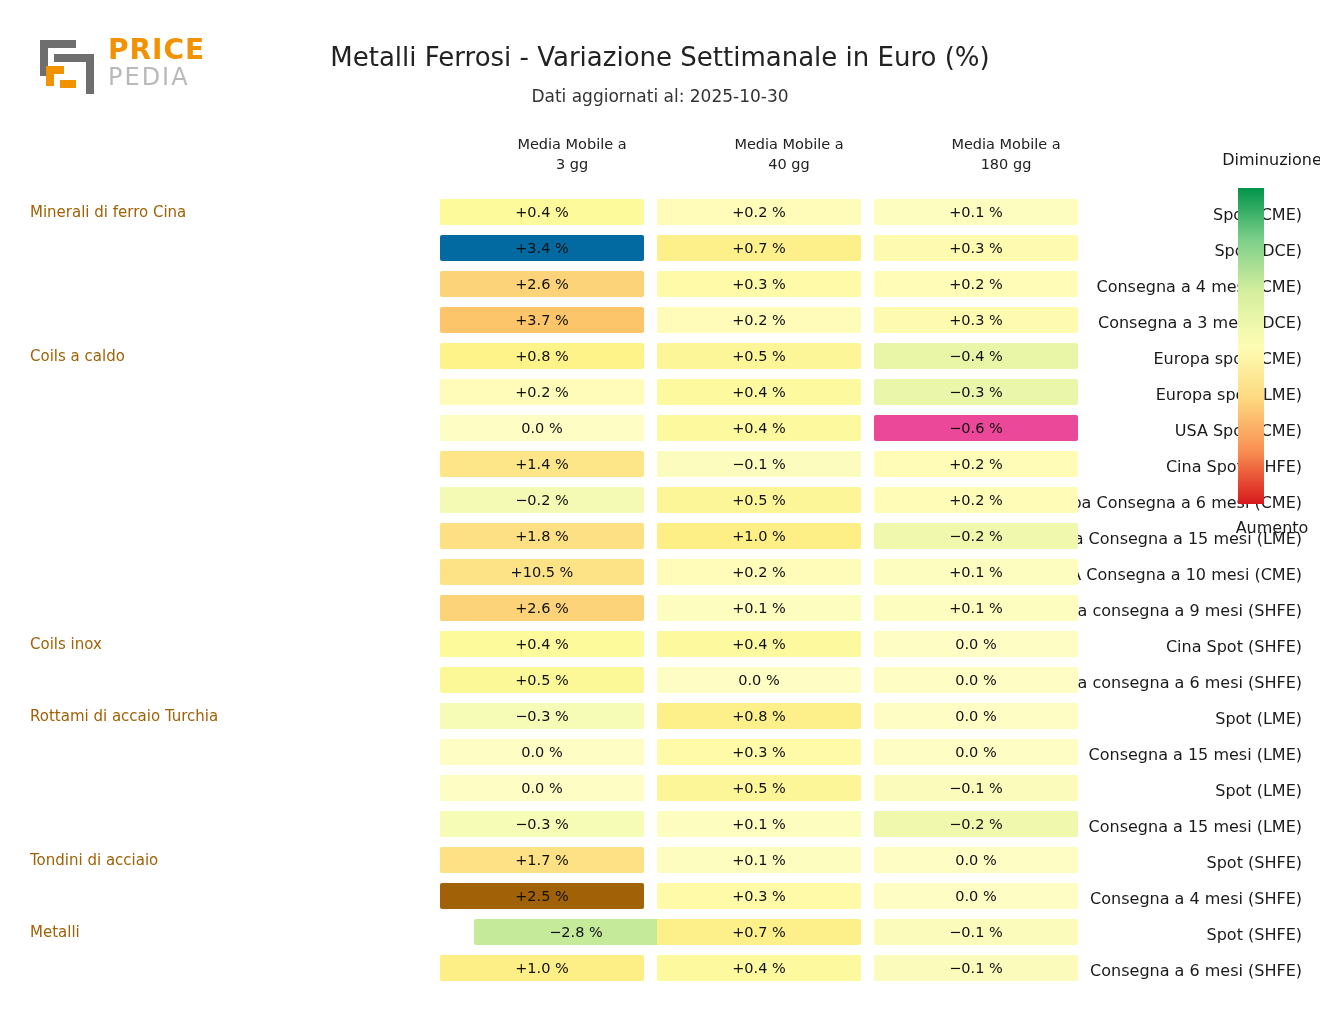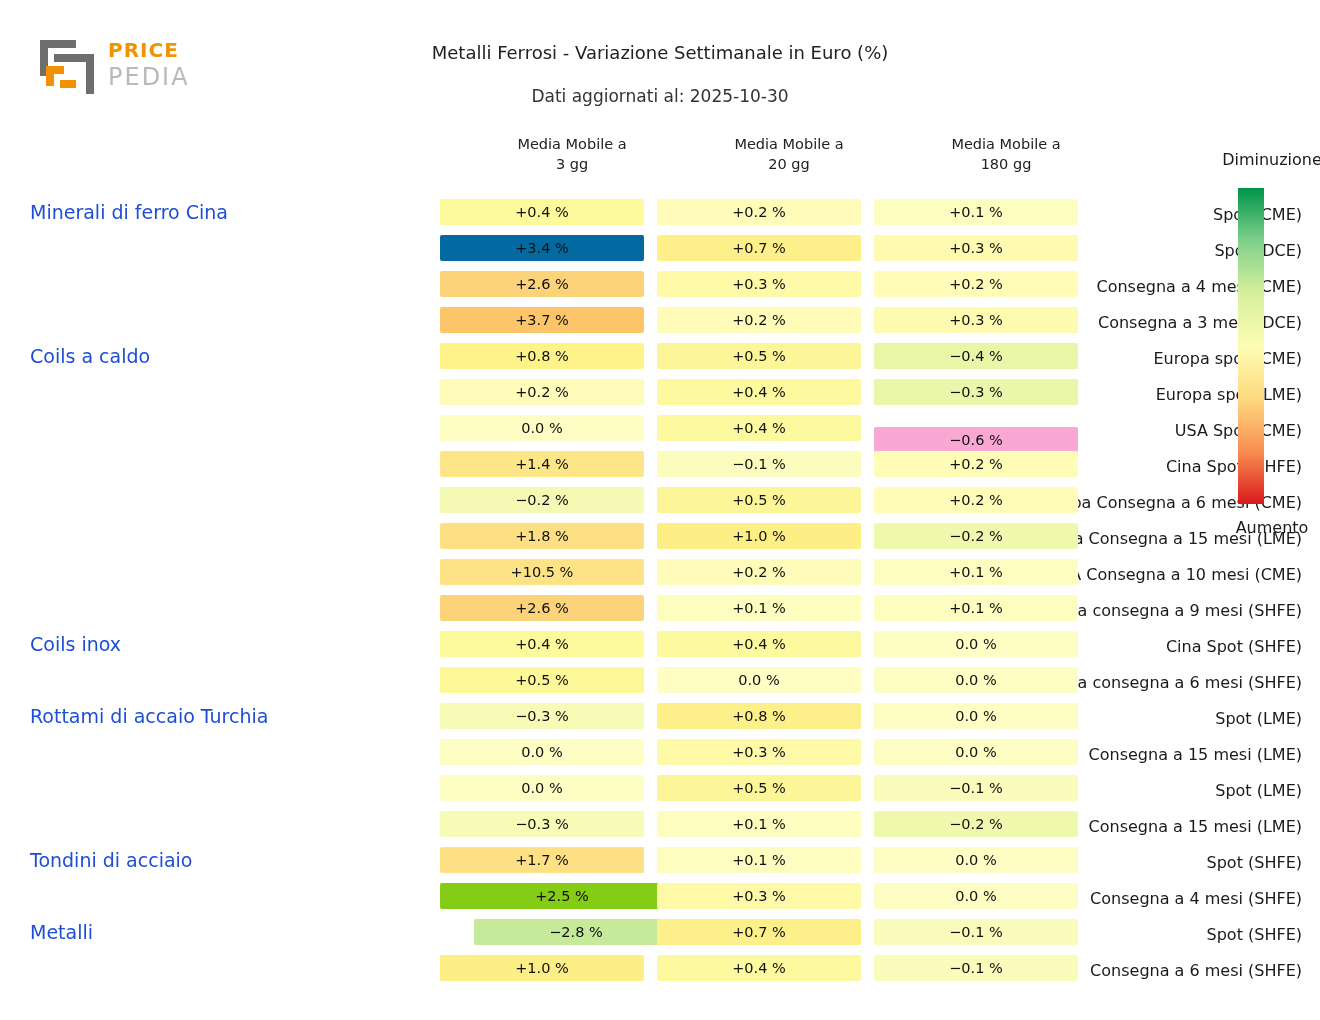--- a/index.html
+++ b/index.html
@@ -30,41 +30,41 @@
     top: 6px;
     width: 62px;
     height: 62px;
   }
   .logo-text {
     position: absolute;
     left: 72px;
     top: 6px;
   }
   .logo-price {
-    font-size: 20px;
+    font-size: 28px;
     font-weight: bold;
     letter-spacing: 1px;
     color: #F39200;
     line-height: 28px;
   }
   .logo-pedia {
     font-size: 24px;
     letter-spacing: 2px;
     color: #b9b9b9;
     line-height: 26px;
   }
 
   
   .title {
     position: absolute;
     left: 0;
     top: 42px;
     width: 1320px;
     text-align: center;
-    font-size: 18px;
+    font-size: 26px;
     color: #222;
   }
   .subtitle {
     position: absolute;
     left: 0;
     top: 86px;
     width: 1320px;
     text-align: center;
     font-size: 17px;
     color: #333;
@@ -92,22 +92,22 @@
   .row {
     position: relative;
     height: 36px;
   }
   .group-label {
     position: absolute;
     left: 30px;
     top: 0;
     height: 36px;
     line-height: 32px;
-    font-size: 19px;
-    color: #1d4ed8;
+    font-size: 15px;
+    color: #a16207;
     white-space: nowrap;
   }
   .row-label {
     position: absolute;
     right: 0;
     top: 0;
     width: 420px;
     height: 36px;
     line-height: 38px;
     text-align: right;
@@ -175,21 +175,21 @@
     <div class="logo-price">PRICE</div>
     <div class="logo-pedia">PEDIA</div>
   </div>
 </div>
 
 <div class="title">Metalli Ferrosi - Variazione Settimanale in Euro (%)</div>
 <div class="subtitle">Dati aggiornati al: 2025-10-30</div>
 
 <div id="col-headers">
     <div class="col-header" style="left: 462px;"><span>Media Mobile a</span><span class="l2">3 gg</span></div>
-    <div class="col-header" style="left: 679px;"><span>Media Mobile a</span><span class="l2">20 gg</span></div>
+    <div class="col-header" style="left: 679px;"><span>Media Mobile a</span><span class="l2">40 gg</span></div>
     <div class="col-header" style="left: 896px;"><span>Media Mobile a</span><span class="l2">180 gg</span></div>
   </div>
 
 <div class="grid" id="grid">
     <div class="row">
       <div class="group-label">Minerali di ferro Cina</div>
       <div class="row-label">Spot (CME)</div>
       <div class="cells">
         <div class="cell" style="left: 0px; background: rgb(253, 250, 155);">+0.4 %</div>
         <div class="cell" style="left: 217px; background: rgb(254, 252, 184);">+0.2 %</div>
@@ -235,21 +235,21 @@
         <div class="cell" style="left: 0px; background: rgb(254, 252, 184);">+0.2 %</div>
         <div class="cell" style="left: 217px; background: rgb(253, 249, 158);">+0.4 %</div>
         <div class="cell" style="left: 434px; background: rgb(234, 246, 170);">−0.3 %</div>
       </div>
     </div>
     <div class="row">
       <div class="row-label">USA Spot (CME)</div>
       <div class="cells">
         <div class="cell" style="left: 0px; background: rgb(254, 253, 196);">0.0 %</div>
         <div class="cell" style="left: 217px; background: rgb(253, 249, 158);">+0.4 %</div>
-        <div class="cell" style="left: 434px; background: #f9a8d4; margin-top: 12px;">−0.6 %</div>
+        <div class="cell" style="left: 434px; background: #ec4899;">−0.6 %</div>
       </div>
     </div>
     <div class="row">
       <div class="row-label">Cina Spot (SHFE)</div>
       <div class="cells">
         <div class="cell" style="left: 0px; background: rgb(253, 230, 136);">+1.4 %</div>
         <div class="cell" style="left: 217px; background: rgb(252, 252, 190);">−0.1 %</div>
         <div class="cell" style="left: 434px; background: rgb(254, 252, 182);">+0.2 %</div>
       </div>
     </div>
@@ -340,21 +340,21 @@
       <div class="row-label">Spot (SHFE)</div>
       <div class="cells">
         <div class="cell" style="left: 0px; background: rgb(253, 225, 132);">+1.7 %</div>
         <div class="cell" style="left: 217px; background: rgb(254, 253, 192);">+0.1 %</div>
         <div class="cell" style="left: 434px; background: rgb(254, 253, 196);">0.0 %</div>
       </div>
     </div>
     <div class="row">
       <div class="row-label">Consegna a 4 mesi (SHFE)</div>
       <div class="cells">
-        <div class="cell" style="left: 0px; background: #84cc16; padding-left: 20px;">+2.5 %</div>
+        <div class="cell" style="left: 0px; background: #a16207;">+2.5 %</div>
         <div class="cell" style="left: 217px; background: rgb(254, 250, 168);">+0.3 %</div>
         <div class="cell" style="left: 434px; background: rgb(254, 253, 196);">0.0 %</div>
       </div>
     </div>
     <div class="row">
       <div class="group-label">Metalli</div>
       <div class="row-label">Spot (SHFE)</div>
       <div class="cells">
         <div class="cell" style="left: 0px; background: rgb(196, 234, 154); margin-left: 34px;">−2.8 %</div>
         <div class="cell" style="left: 217px; background: rgb(253, 240, 138);">+0.7 %</div>

